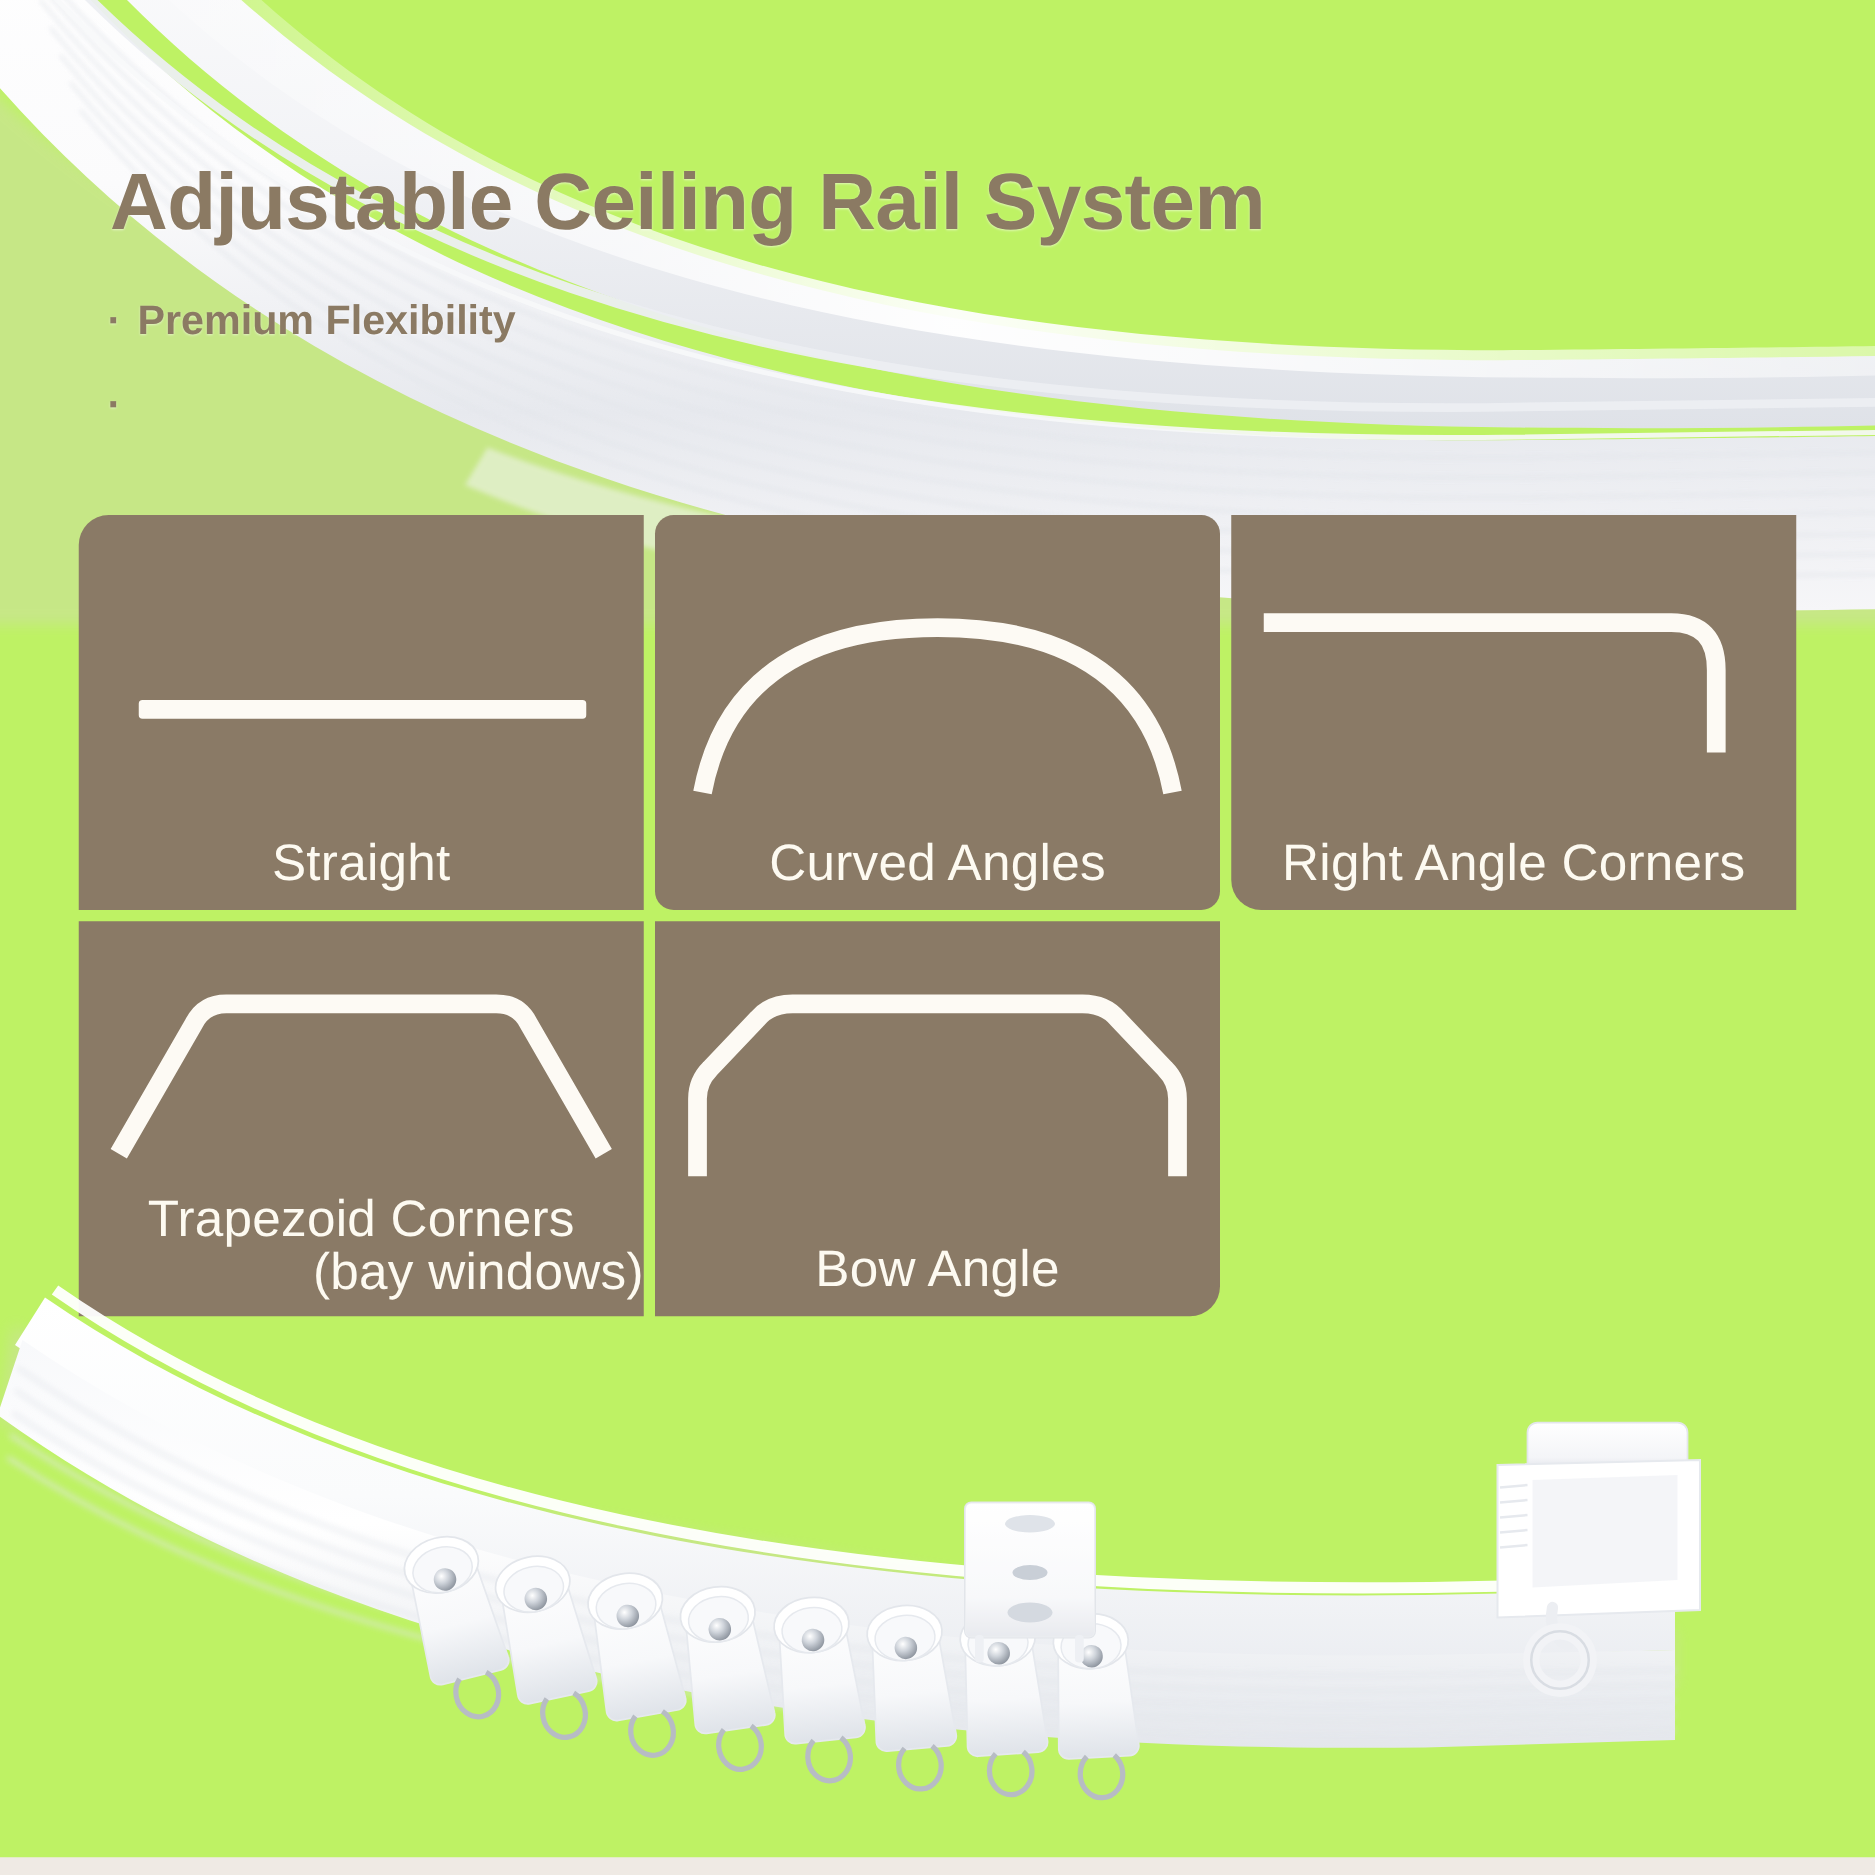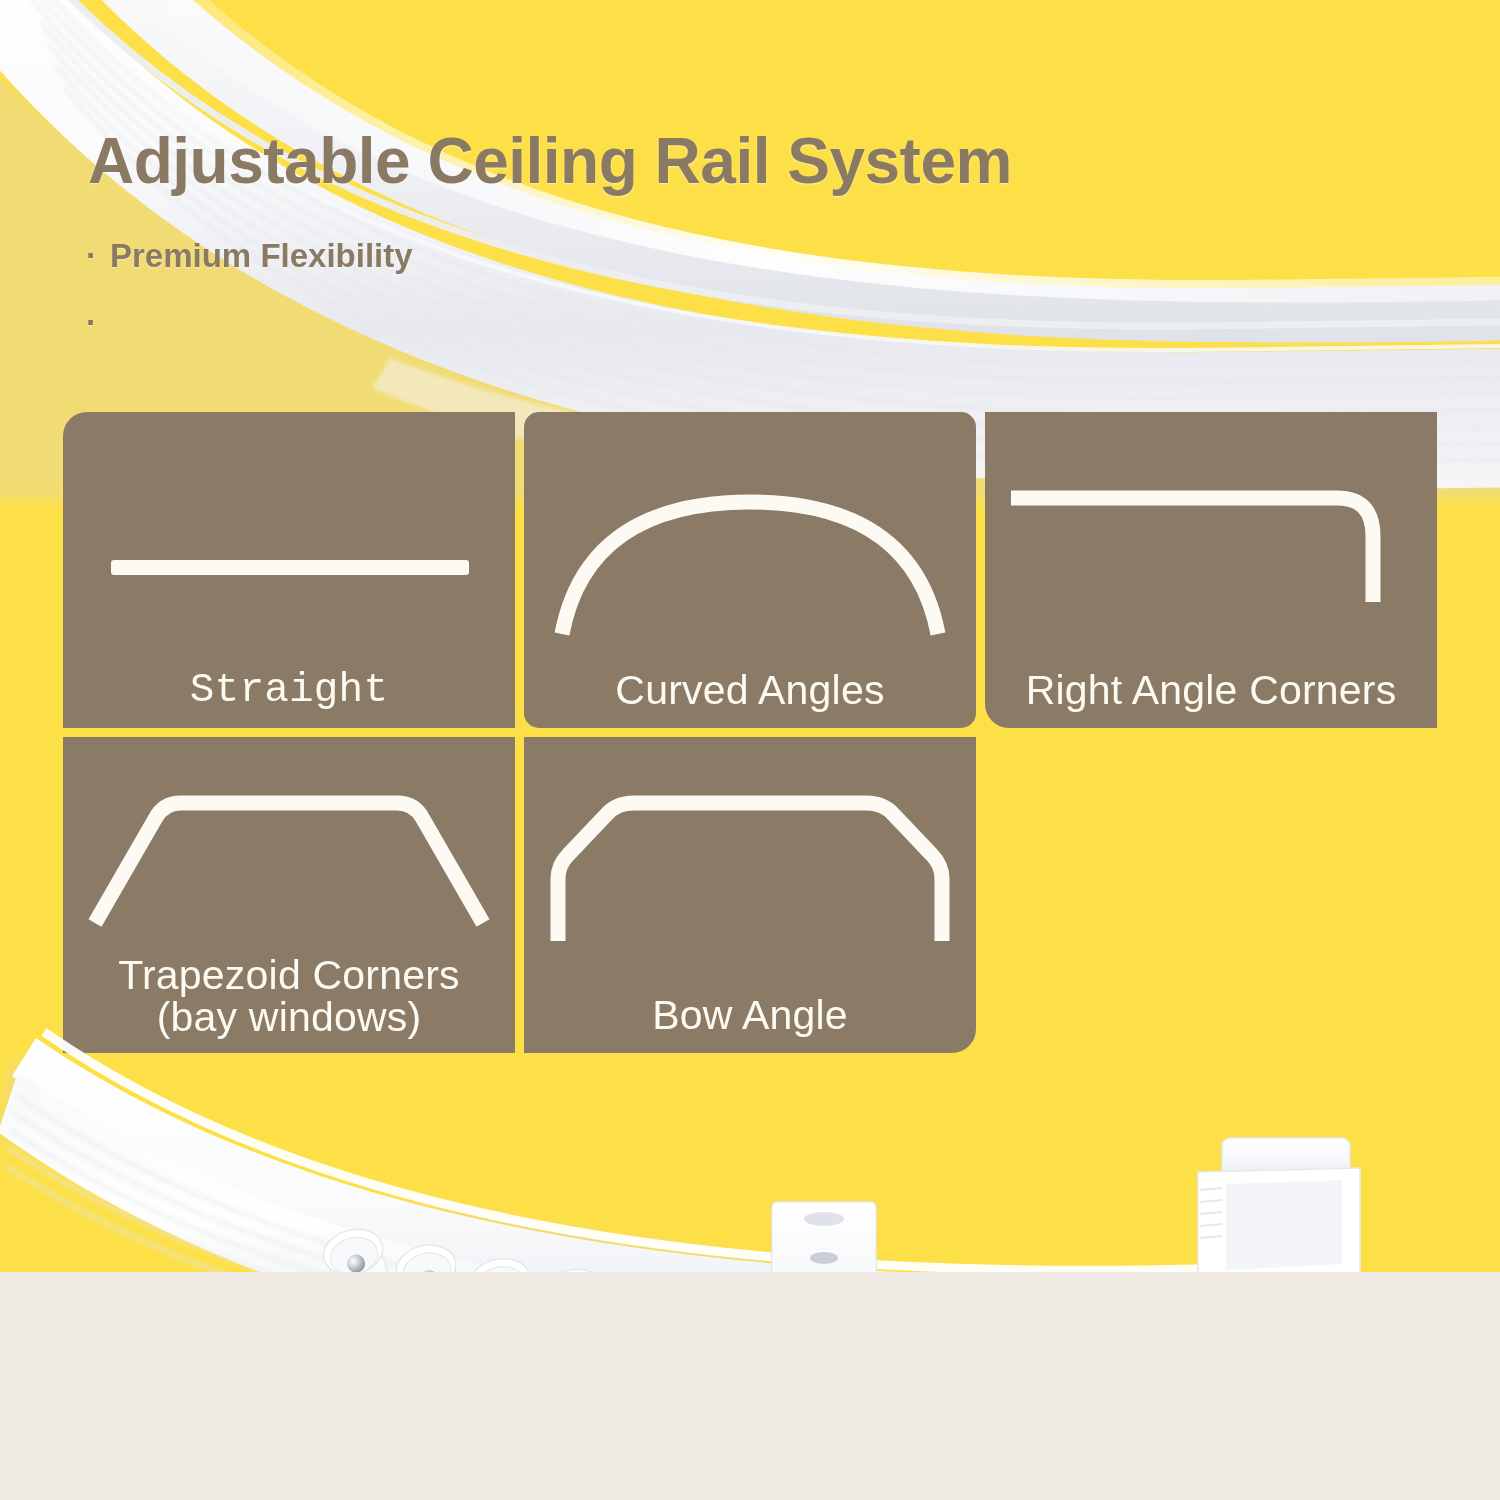--- a/index.html
+++ b/index.html
@@ -3,23 +3,23 @@
 <meta charset="utf-8">
 <style>
   html, body {
     margin: 0;
     padding: 0;
     background: #efeae4;
   }
   #page {
     position: relative;
     width: 1500px;
-    height: 1272px;
+    height: 1486px;
     overflow: hidden;
-    background: #fde047;
+    background: #bef264;
     font-family: "Liberation Sans", sans-serif;
   }
 
   
   .art-layer { position: absolute; pointer-events: none; }
 
   #top-rail-art  { left: -80px; top: -140px;  width: 1720px; height: 700px; }
   #bottom-rail-art { left: -60px; top: 1020px; width: 1620px; height: 520px; }
 
   
@@ -66,21 +66,21 @@
     display: grid;
     grid-template-columns: repeat(3, 1fr);
     grid-template-rows: repeat(2, 1fr);
     gap: 9px;
   }
   .shape-cell {
     position: relative;
     background: #8a7a66;
     overflow: hidden;
   }
-  .shape-cell.tl { border-top-left-radius: 24px; font-family: Liberation Mono, monospace; }
+  .shape-cell.tl { border-top-left-radius: 24px; }
   .shape-cell.tr { border-top-right-radius: 24px; border-radius: 15px; }
   .shape-cell.bl { border-bottom-left-radius: 24px; }
   .shape-cell.br { border-bottom-right-radius: 24px; }
 
   .shape-art {
     position: absolute;
     left: 0;
     top: 0;
     width: 100%;
     height: 100%;
@@ -89,21 +89,21 @@
     position: absolute;
     left: 0;
     right: 0;
     bottom: 16px;
     text-align: center;
     color: #fdfaf1;
     font-size: 41px;
     line-height: 1.04;
     letter-spacing: 0.2px;
   }
-  .shape-label .sub { display: block; }
+  .shape-label .sub { display: block; text-align: right; }
   .shape-label.two-line { bottom: 14px; }
 </style>
 </head>
 <body>
 
 <div id="page">
 
   <svg id="top-rail-art" class="art-layer" viewBox="0 0 1720 700">
     <defs>
       <linearGradient id="railG1" x1="0" y1="0" x2="0" y2="1">

